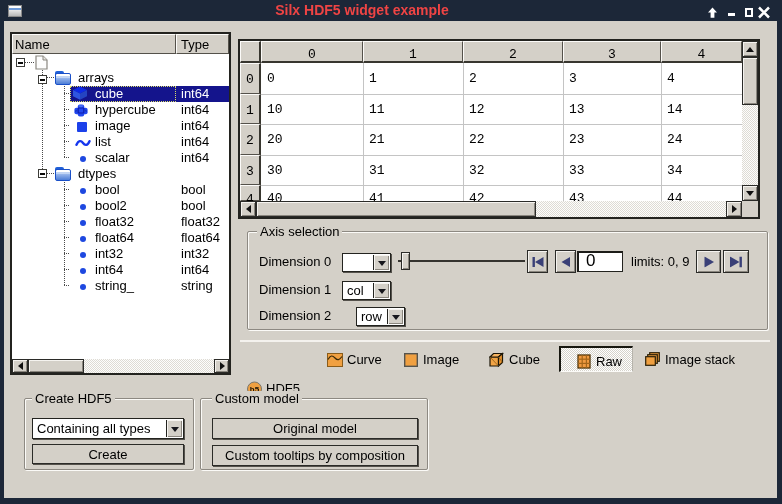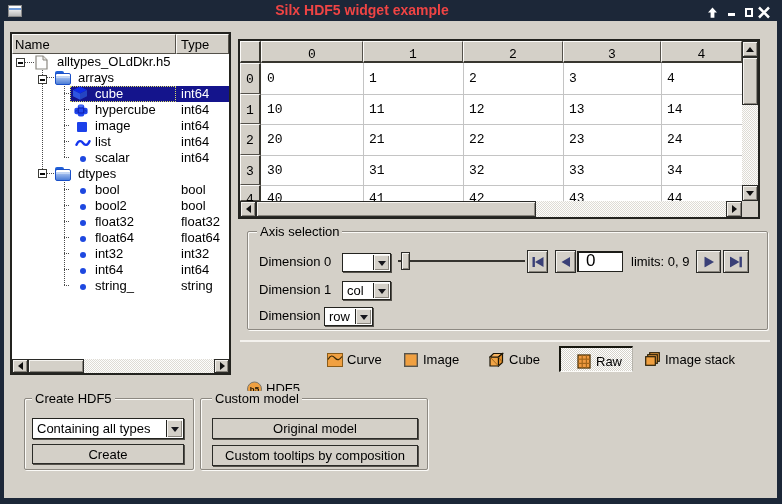--- a/index.html
+++ b/index.html
@@ -146,21 +146,20 @@
     </div>
     <div class="abs leafdot" style="left:68px;top:122px;"></div>
     <div class="abs leafdot" style="left:68px;top:154px;"></div>
     <div class="abs leafdot" style="left:68px;top:170px;"></div>
     <div class="abs leafdot" style="left:68px;top:186px;"></div>
     <div class="abs leafdot" style="left:68px;top:202px;"></div>
     <div class="abs leafdot" style="left:68px;top:218px;"></div>
     <div class="abs leafdot" style="left:68px;top:234px;"></div>
     <div class="abs leafdot" style="left:68px;top:250px;"></div>
 
-    <div class="row16" style="left:45px;top:20px;">alltypes_OLdDkr.h5</div>
     <div class="row16" style="left:66px;top:36px;">arrays</div>
     <div class="row16" style="left:83px;top:52px;color:#fff;">cube</div>
     <div class="row16" style="left:83px;top:68px;">hypercube</div>
     <div class="row16" style="left:83px;top:84px;">image</div>
     <div class="row16" style="left:83px;top:100px;">list</div>
     <div class="row16" style="left:83px;top:116px;">scalar</div>
     <div class="row16" style="left:66px;top:132px;">dtypes</div>
     <div class="row16" style="left:83px;top:148px;">bool</div>
     <div class="row16" style="left:83px;top:164px;">bool2</div>
     <div class="row16" style="left:83px;top:180px;">float32</div>
@@ -306,21 +305,21 @@
         </svg>
       </div>
     <div class="abs" style="left:11px;top:50px;line-height:16px;">Dimension 1</div>
     <div class="abs combo" style="left:94px;top:49px;width:49px;height:19px;">
         <span style="position:absolute;left:4px;line-height:17px;">col</span>
         <div class="combobtn">
           <i class="darr"></i>
         </div>
       </div>
     <div class="abs" style="left:11px;top:76px;line-height:16px;">Dimension 2</div>
-    <div class="abs combo" style="left:76px;top:75px;width:49px;height:19px;">
+    <div class="abs combo" style="left:108px;top:75px;width:49px;height:19px;">
         <span style="position:absolute;left:4px;line-height:17px;">row</span>
         <div class="combobtn">
           <i class="darr"></i>
         </div>
       </div>
   </div>
 
   <div class="abs" style="left:240px;top:340px;width:530px;height:2px;background:#f4f2ee;"></div>
   <div class="abs tab" style="left:247px;top:352px;margin-top:29px;">
     <svg width="15" height="16">

